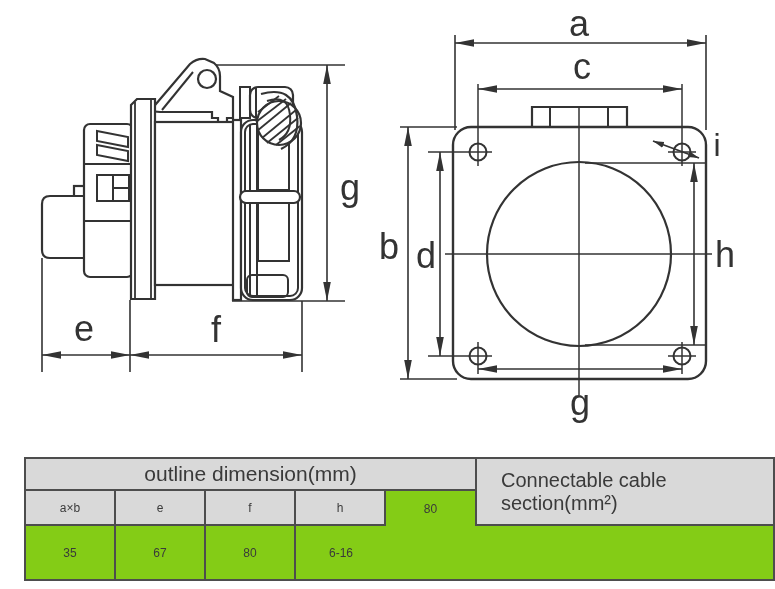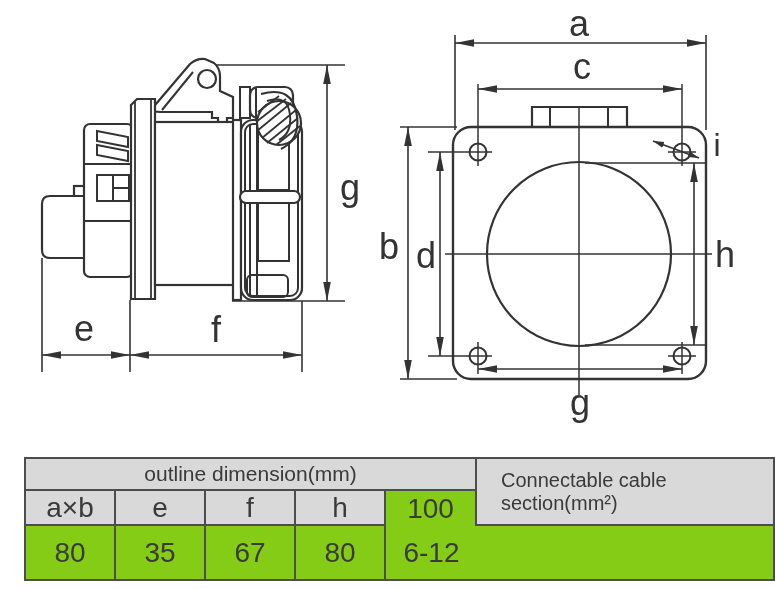--- a/index.html
+++ b/index.html
@@ -8,21 +8,21 @@
   .dimlabel{font-family:"Liberation Sans",sans-serif;font-size:36px;fill:#333333;text-anchor:middle;}
   .dimlabel-i{font-size:32px;}
   
   #spec-table{
     position:absolute;left:24px;top:449px;width:747px;height:120px;
     border:2.5px solid #4d4d4d;display:grid;
     grid-template-columns:90px 90px 90px 90px 91px 1fr;
     grid-template-rows:32px 35px 1fr;
     color:#3a3a3a;background:#84cc16;margin-top:8px;
   }
-  .cell{display:flex;align-items:center;justify-content:center;font-size:28px;}
+  .cell{display:flex;align-items:center;justify-content:center;font-size:12px;}
   .hdr{background:#d9d9d9;}
   .b-r{border-right:2px solid #4d4d4d;}
   .b-b{border-bottom:2px solid #4d4d4d;}
   .outline-hdr{grid-column:1/6;grid-row:1;font-size:21px;}
   .cable-hdr{grid-column:6;grid-row:1/3;font-size:20px;padding-left:24px;}
 </style>
 </head>
 <body>
 
 <svg id="drawing" width="775" height="445" viewBox="0 0 775 445" stroke-linecap="butt" stroke-linejoin="miter">
@@ -206,19 +206,18 @@
 
 <div id="spec-table">
   <div class="cell hdr b-r b-b outline-hdr">outline dimension(mm)</div>
   <div class="cell hdr b-b cable-hdr">Connectable cable section(mm²)</div>
 
   <div class="cell hdr b-r b-b">a×b</div>
   <div class="cell hdr b-r b-b">e</div>
   <div class="cell hdr b-r b-b">f</div>
   <div class="cell hdr b-r b-b">h</div>
 
-  <div class="cell b-r">100</div>
   <div class="cell b-r">80</div>
   <div class="cell b-r">35</div>
   <div class="cell b-r">67</div>
   <div class="cell b-r">80</div>
-  <div class="cell">6-12</div>
+  <div class="cell">6-16</div>
 </div>
 
 </body></html>

